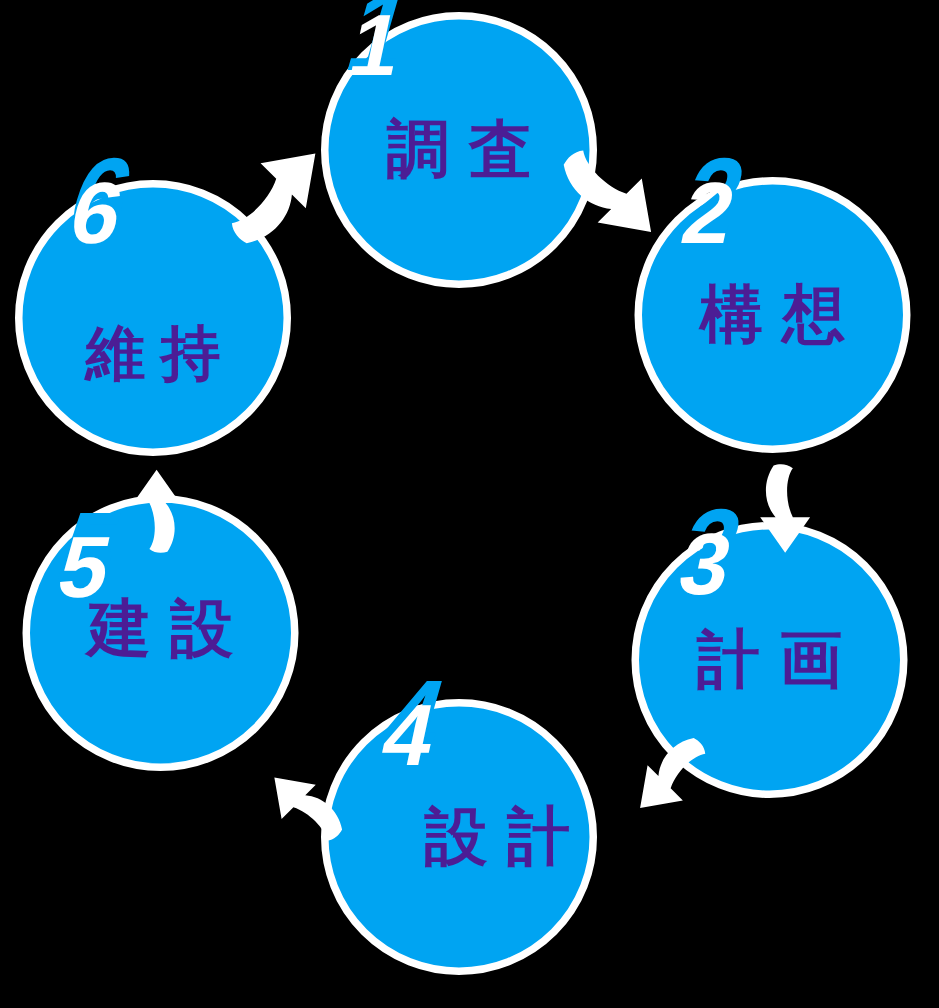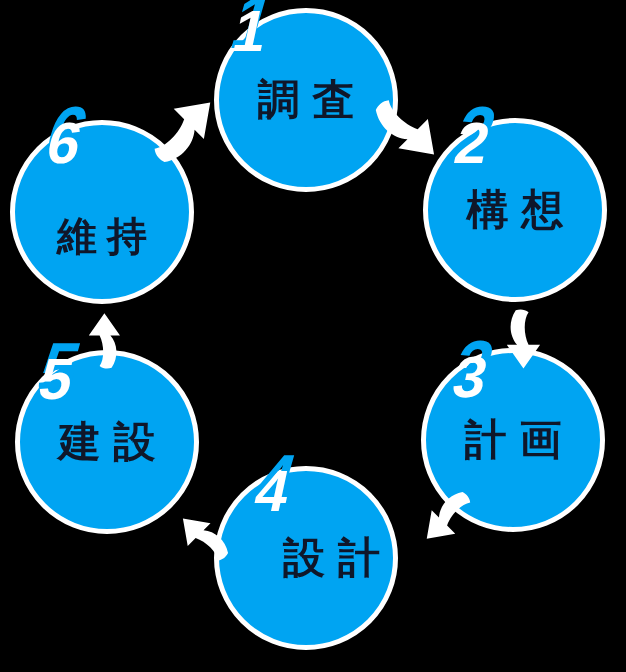--- a/index.html
+++ b/index.html
@@ -22,21 +22,21 @@
     border-radius: 50%;
     background: #00A4F2;
     border: 5px solid #ffffff;
     box-sizing: border-box;
     display: flex;
     align-items: center;
     justify-content: center;
     z-index: 1;
   }
   .circle-label {
-    color: #0f172a;
+    color: #4c1d95;
     font-size: 42px;
     font-weight: bold;
     letter-spacing: 13px;
     text-indent: 13px;
     text-align: center;
     line-height: 1.2;
     white-space: nowrap;
   }
   .circle-label.two-line {
     font-size: 40px;
@@ -90,21 +90,21 @@
   </div>
 
   <div class="circle" style="left:421px; top:348px;">
     <div class="circle-label">計画</div>
   </div>
 
   <div class="circle" style="left:214px; top:466px;justify-content:flex-end;">
     <div class="circle-label">設計</div>
   </div>
 
-  <div class="circle" style="left:15px; top:350px;">
+  <div class="circle" style="left:15px; top:330px;font-family:Liberation Mono, monospace;">
     <div class="circle-label">建設</div>
   </div>
 
   <div class="circle" style="left:10px; top:120px;">
     <div class="circle-label two-line">
       <div>維持</div>
     </div>
   </div>
 
   <div class="step-number" style="left:228px; top:2px;">

